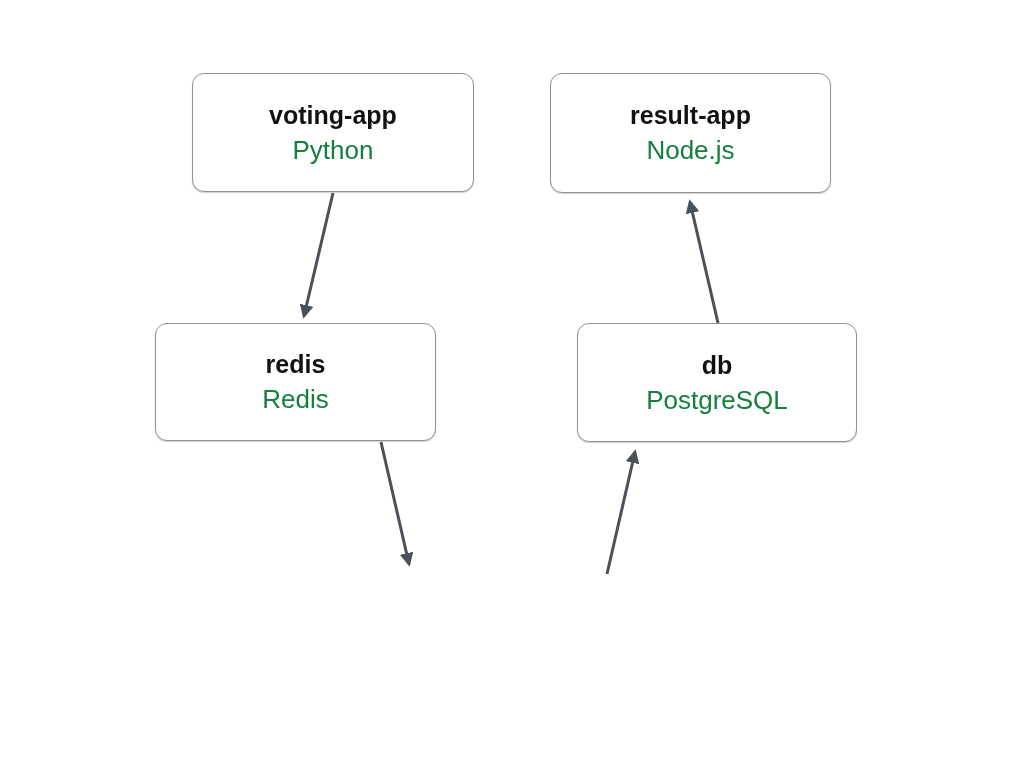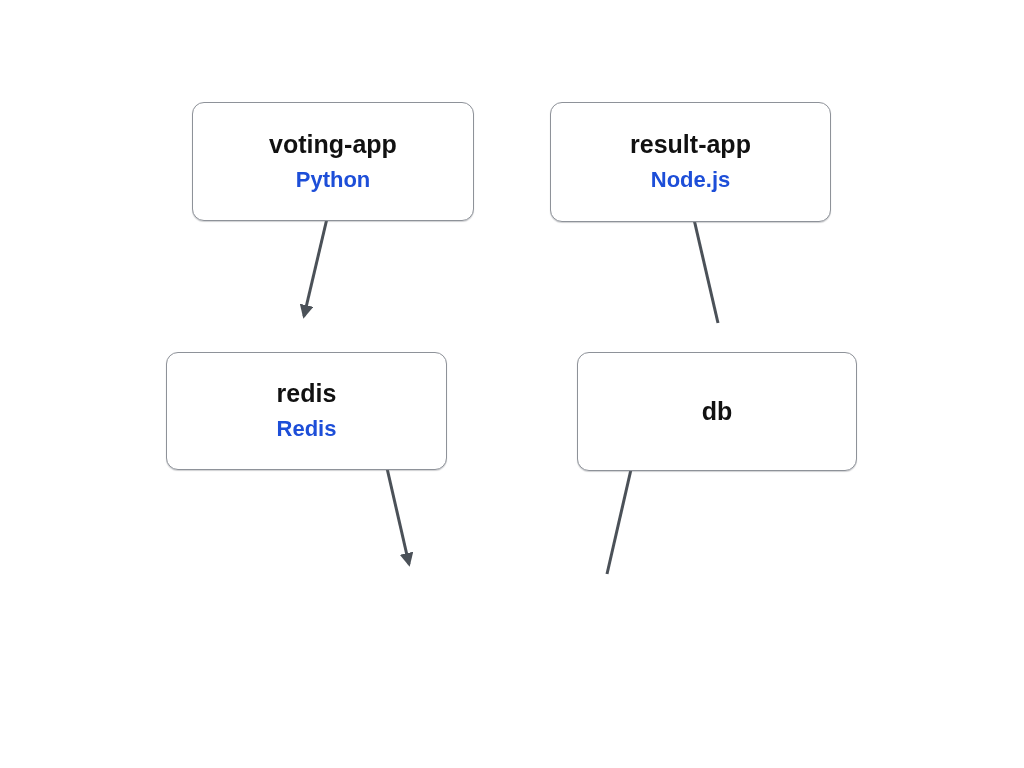--- a/index.html
+++ b/index.html
@@ -28,38 +28,37 @@
     box-sizing: border-box;
     background: #ffffff;
     border: 1.5px solid #8e9299;
     border-radius: 12px;
     display: flex;
     flex-direction: column;
     align-items: center;
     justify-content: center;
     text-align: center;
     box-shadow: 0 1px 1px rgba(120,124,130,0.35);
-    margin-top: 29px;
   }
   .node-title {
     font-size: 25px;
     font-weight: bold;
     color: #111111;
     line-height: 35px;
   }
   .node-subtitle {
-    font-size: 22px;
-    font-weight: bold;
-    color: #1d4ed8;
+    font-size: 26px;
+    font-weight: normal;
+    color: #15803d;
     line-height: 35px;
   }
   
   #node-voting-app { left: 192px; top: 73px;  width: 282px; height: 119px; }
   #node-result-app { left: 550px; top: 73px;  width: 281px; height: 120px; }
-  #node-redis      { left: 166px; top: 323px; width: 281px; height: 118px; }
+  #node-redis      { left: 155px; top: 323px; width: 281px; height: 118px; }
   #node-db         { left: 577px; top: 323px; width: 280px; height: 119px; }
   #node-worker     { left: 371px; top: 573px; width: 281px; height: 119px; }
 </style>
 </head>
 <body>
 
 <div class="canvas">
 
   <svg class="edges-layer" width="1024" height="768" viewBox="0 0 1024 768" xmlns="http://www.w3.org/2000/svg">
     <defs>
@@ -85,16 +84,17 @@
     <div class="node-subtitle">Node.js</div>
   </div>
 
   <div class="node" id="node-redis">
     <div class="node-title">redis</div>
     <div class="node-subtitle">Redis</div>
   </div>
 
   <div class="node" id="node-db">
     <div class="node-title">db</div>
+    <div class="node-subtitle">PostgreSQL</div>
   </div>
 
 
 </div>
 
 </body></html>

